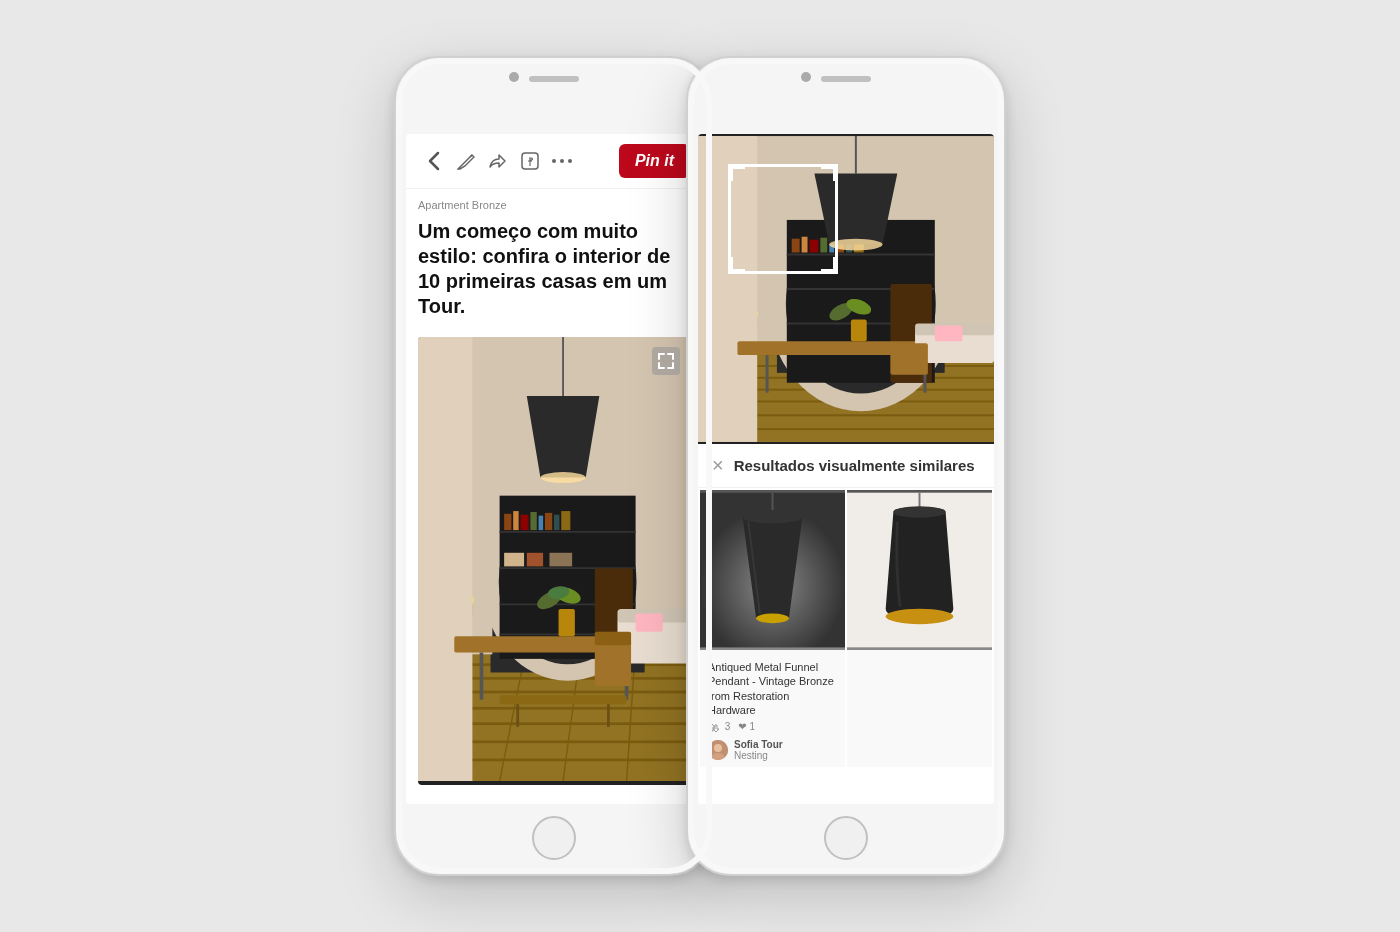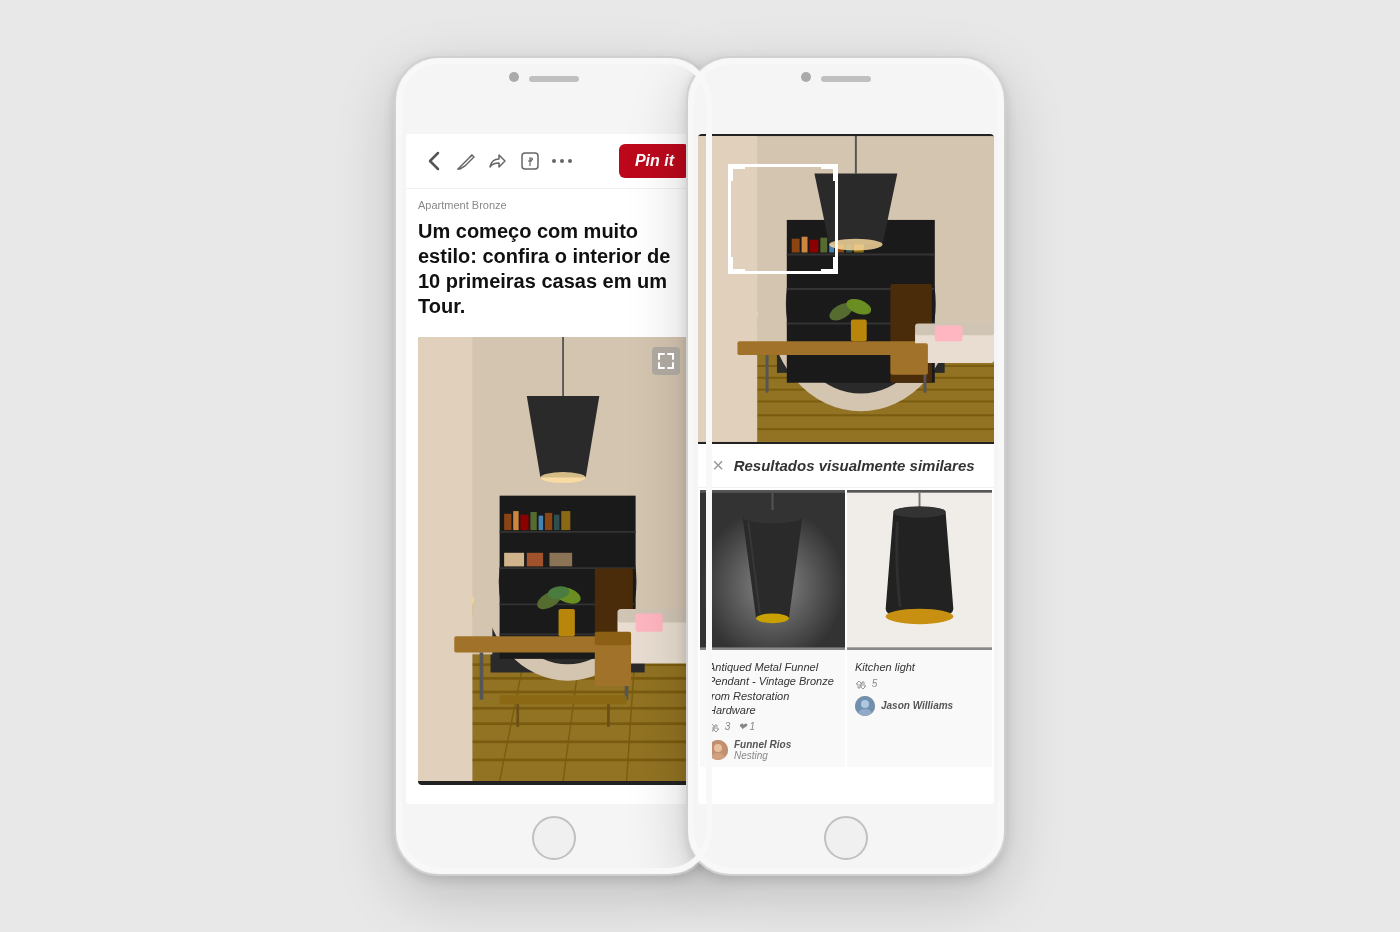--- a/index.html
+++ b/index.html
@@ -171,21 +171,20 @@
       justify-content: center;
       color: white;
       font-size: 13px;
       z-index: 5;
     }
 
     
     .phone-right {
       margin-left: -40px;
       z-index: 2;
-      font-style: italic;
     }
 
     .visual-search {
       width: 100%;
       height: 100%;
       background: #fff;
       overflow: hidden;
     }
 
     .vs-image-container {
@@ -582,65 +581,41 @@
               </div>
               <div class="vs-user-row">
                 <div class="vs-avatar">
                   <svg width="20" height="20" viewBox="0 0 20 20">
                     <rect width="20" height="20" fill="#c09070"></rect>
                     <circle cx="10" cy="8" r="4" fill="#e8c0a0"></circle>
                     <ellipse cx="10" cy="18" rx="7" ry="5" fill="#d0a080"></ellipse>
                   </svg>
                 </div>
                 <div class="vs-user-info">
-                  <div class="vs-user-name">Funnel Rios</div>
+                  <div class="vs-user-name">Sofia Tour</div>
                   <div class="vs-board">Nesting</div>
                 </div>
               </div>
             </div>
           </div>
 
           <div class="vs-result-item">
             <svg class="lamp-result-svg" viewBox="0 0 150 160" xmlns="http://www.w3.org/2000/svg">
               <rect width="150" height="160" fill="#f0ede8"></rect>
 
               <line x1="75" y1="0" x2="75" y2="20" stroke="#777" stroke-width="2"></line>
 
               <path d="M48,20 Q48,15 75,15 Q102,15 102,20 L110,120 Q110,130 75,130 Q40,130 40,120 Z" fill="#222"></path>
 
               <ellipse cx="75" cy="128" rx="35" ry="8" fill="#c89010"></ellipse>
 
               <ellipse cx="75" cy="20" rx="27" ry="6" fill="#333"></ellipse>
 
               <path d="M52,30 Q50,80 55,118" stroke="#383838" stroke-width="3" fill="none" opacity="0.6"></path>
             </svg>
-            <div class="vs-result-info">
-              <div class="vs-result-title">Kitchen light</div>
-              <div class="vs-result-stats">
-                <span>
-                  <svg width="12" height="10" viewBox="0 0 12 10" fill="none" style="margin-right:2px;vertical-align:middle">
-                    <path d="M1 4L4 1L7 4H5V8H3V4H1Z" stroke="#999" stroke-width="1" fill="none"></path>
-                    <path d="M11 6L8 9L5 6H7V2H9V6H11Z" stroke="#999" stroke-width="1" fill="none"></path>
-                  </svg>
-                  <span>5</span>
-                </span>
-              </div>
-              <div class="vs-user-row">
-                <div class="vs-avatar">
-                  <svg width="20" height="20" viewBox="0 0 20 20">
-                    <rect width="20" height="20" fill="#7090b0"></rect>
-                    <circle cx="10" cy="8" r="4" fill="#b0c8e0"></circle>
-                    <ellipse cx="10" cy="18" rx="7" ry="5" fill="#90aac8"></ellipse>
-                  </svg>
-                </div>
-                <div class="vs-user-info">
-                  <div class="vs-user-name">Jason Williams</div>
-                </div>
-              </div>
-            </div>
           </div>
 
         </div>
       </div>
     </div>
 
     <div class="phone-button"></div>
   </div>
 
 </div>

